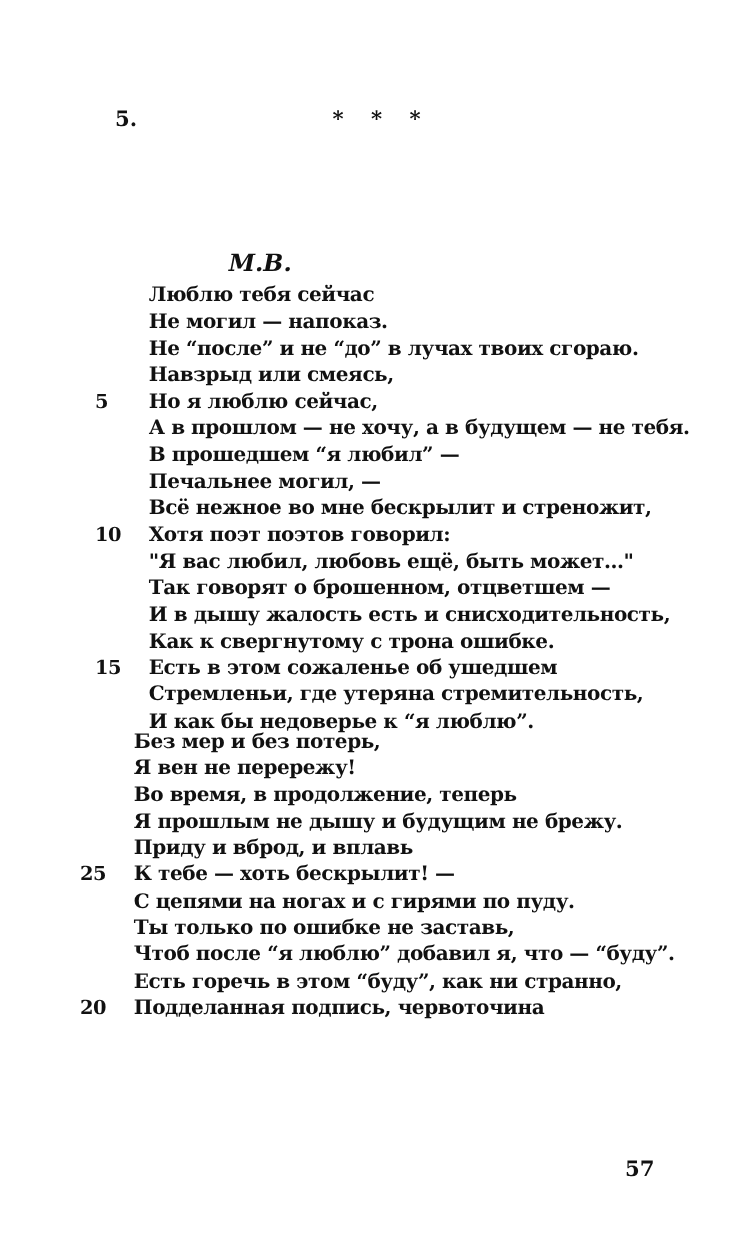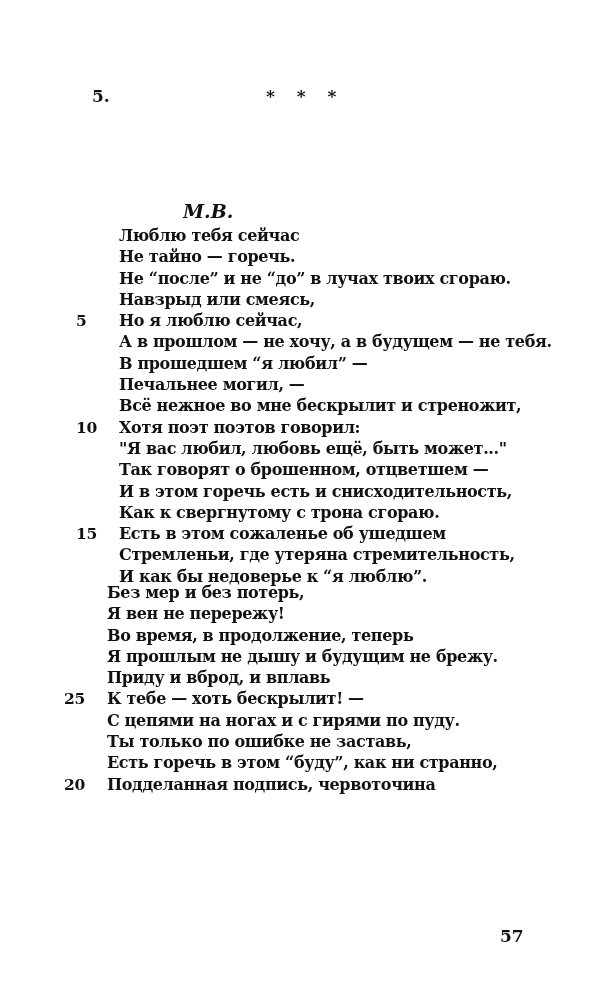--- a/index.html
+++ b/index.html
@@ -21,21 +21,21 @@
 <div class="stars">* * *</div>
 <div class="dedication">М.В.</div>
 
 <div class="stanza" id="stanza0" style="top:225px;padding-left:12px;">
     <div class="line">
       <span class="num"></span>
       <span class="txt">Люблю тебя сейчас</span>
     </div>
     <div class="line">
       <span class="num"></span>
-      <span class="txt">Не тайно — горечь.</span>
+      <span class="txt">Не могил — напоказ.</span>
     </div>
     <div class="line">
       <span class="num"></span>
       <span class="txt">Не “после” и не “до” в лучах твоих сгораю.</span>
     </div>
     <div class="line">
       <span class="num"></span>
       <span class="txt">Навзрыд или смеясь,</span>
     </div>
     <div class="line">
@@ -65,25 +65,25 @@
     <div class="line">
       <span class="num"></span>
       <span class="txt">"Я вас любил, любовь ещё, быть может..."</span>
     </div>
     <div class="line">
       <span class="num"></span>
       <span class="txt">Так говорят о брошенном, отцветшем —</span>
     </div>
     <div class="line">
       <span class="num"></span>
-      <span class="txt">И в этом горечь есть и снисходительность,</span>
+      <span class="txt">И в дышу жалость есть и снисходительность,</span>
     </div>
     <div class="line">
       <span class="num"></span>
-      <span class="txt">Как к свергнутому с трона сгораю.</span>
+      <span class="txt">Как к свергнутому с трона ошибке.</span>
     </div>
     <div class="line">
       <span class="num">15</span>
       <span class="txt">Есть в этом сожаленье об ушедшем</span>
     </div>
     <div class="line">
       <span class="num"></span>
       <span class="txt">Стремленьи, где утеряна стремительность,</span>
     </div>
     <div class="line">
@@ -119,20 +119,24 @@
     <div class="line">
       <span class="num"></span>
       <span class="txt">С цепями на ногах и с гирями по пуду.</span>
     </div>
     <div class="line">
       <span class="num"></span>
       <span class="txt">Ты только по ошибке не заставь,</span>
     </div>
     <div class="line">
       <span class="num"></span>
+      <span class="txt">Чтоб после “я люблю” добавил я, что — “буду”.</span>
+    </div>
+    <div class="line">
+      <span class="num"></span>
       <span class="txt">Есть горечь в этом “буду”, как ни странно,</span>
     </div>
     <div class="line">
       <span class="num">20</span>
       <span class="txt">Подделанная подпись, червоточина</span>
     </div>
   </div>
 
 <div class="page-num">57</div>
 

